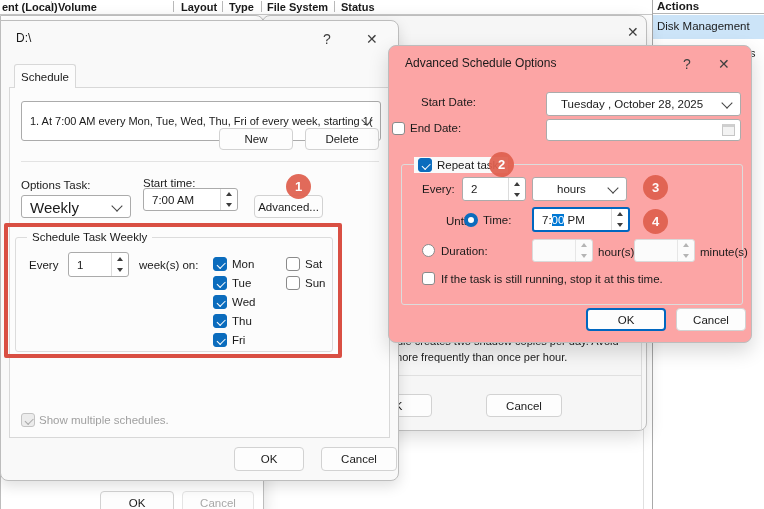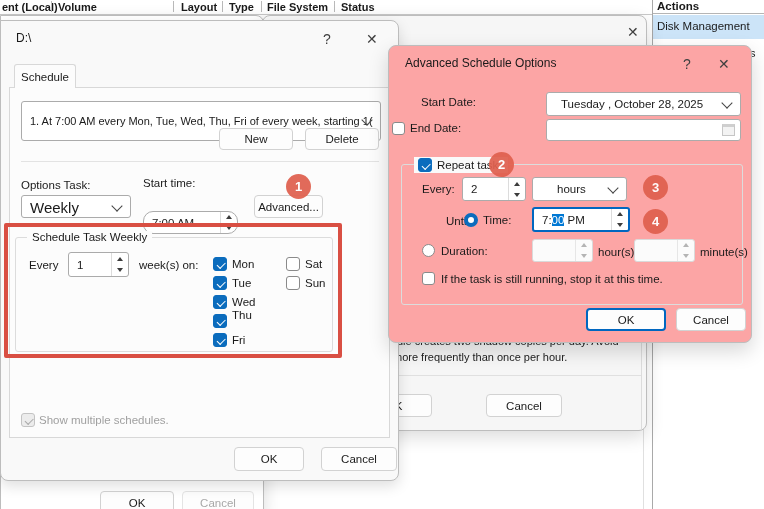--- a/index.html
+++ b/index.html
@@ -148,21 +148,21 @@
     <div class="abs" style="left:20px;top:140px;width:358px;height:1px;background:#e3e3e3;z-index:3;"></div>
 
     <span class="abs lbl" style="left:20px;top:158px;z-index:3;">Options Task:</span>
     <span class="abs lbl" style="left:142px;top:156px;z-index:3;">Start time:</span>
 
     <div class="abs combo" style="left:20px;top:174px;width:110px;height:23px;z-index:3;">
       <span class="txt" style="font-size:15px;text-align:center;">Weekly</span>
       <i class="chev"></i>
     </div>
 
-    <div class="abs spin" style="left:142px;top:190px;width:95px;height:23px;z-index:3;border-radius:10px;">
+    <div class="abs spin" style="left:142px;top:167px;width:95px;height:23px;z-index:3;">
       <span class="txt">7:00 AM</span>
       <div class="sbtns">
         <div class="cell">
             <i class="tri-up"></i>
           </div>
         <div class="cell">
             <i class="tri-dn"></i>
           </div>
       </div>
     </div>
@@ -191,21 +191,21 @@
     </div>
     <span class="abs lbl" style="left:138px;top:238px;z-index:4;">week(s) on:</span>
 
     <span class="cb checked" style="left:212px;top:236px;z-index:4;"></span>
     <span class="abs lbl" style="left:231px;top:237px;z-index:4;">Mon</span>
     <span class="cb checked" style="left:212px;top:255px;z-index:4;"></span>
     <span class="abs lbl" style="left:231px;top:256px;z-index:4;">Tue</span>
     <span class="cb checked" style="left:212px;top:274px;z-index:4;"></span>
     <span class="abs lbl" style="left:231px;top:275px;z-index:4;">Wed</span>
     <span class="cb checked" style="left:212px;top:293px;z-index:4;"></span>
-    <span class="abs lbl" style="left:231px;top:288px;z-index:4;text-align:center;">Thu</span>
+    <span class="abs lbl" style="left:231px;top:294px;z-index:4;text-align:center;">Thu</span>
     <span class="cb checked" style="left:212px;top:312px;z-index:4;"></span>
     <span class="abs lbl" style="left:231px;top:313px;z-index:4;">Fri</span>
 
     <span class="cb" style="left:285px;top:236px;z-index:4;"></span>
     <span class="abs lbl" style="left:304px;top:237px;z-index:4;">Sat</span>
     <span class="cb" style="left:285px;top:255px;z-index:4;"></span>
     <span class="abs lbl" style="left:304px;top:256px;z-index:4;">Sun</span>
 
     <span class="cb disabled checked" style="left:20px;top:392px;z-index:3;"></span>
     <span class="abs lbl" style="left:38px;top:393px;color:#a0a0a0;z-index:3;">Show multiple schedules.</span>

